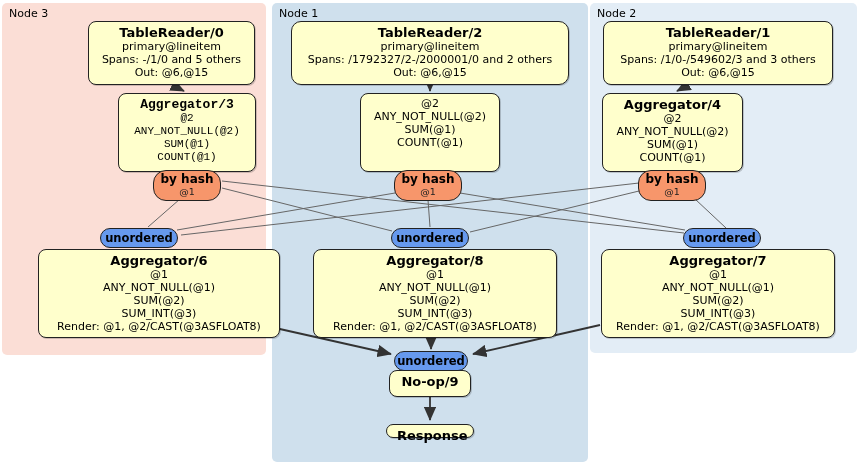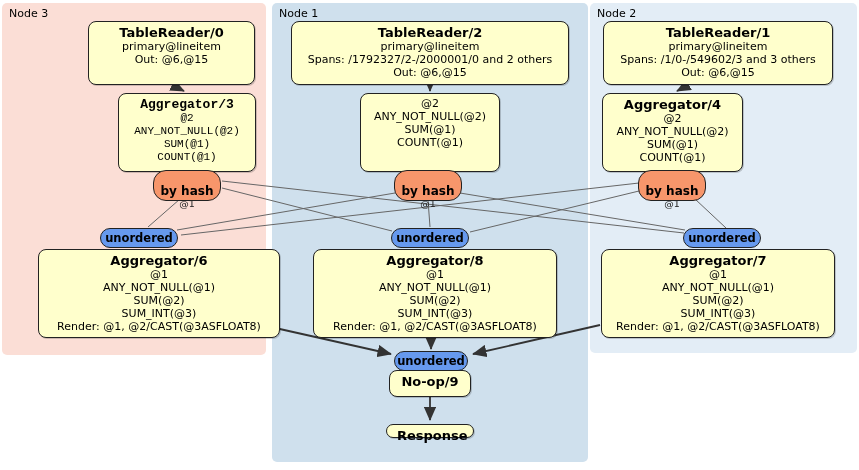--- a/index.html
+++ b/index.html
@@ -18,21 +18,21 @@
   .pbox{
     position:absolute;background:var(--processor-fill,#ffffcc);
     border:1.4px solid #222;border-radius:8px;box-sizing:border-box;
     text-align:center;padding:3px 10px;box-shadow:1px 1px 0 rgba(0,0,0,0.18);
   }
   .ptitle{font-weight:bold;font-size:13px;line-height:15px;white-space:nowrap;}
   .prow{font-size:11px;line-height:13px;white-space:nowrap;}
   .router{
     position:absolute;background:var(--router-fill,#f7966b);
     border:1.4px solid #222;border-radius:13px;box-sizing:border-box;
-    text-align:center;padding-top:13px;
+    text-align:center;padding-top:1px;
   }
   .router-label{font-weight:bold;font-size:12px;line-height:14px;}
   .router-sub{font-size:9.5px;line-height:11px;color:#222;}
   .sync{
     position:absolute;background:var(--sync-fill,#6699ee);
     border:1.4px solid #222;border-radius:11px;box-sizing:border-box;
     text-align:center;font-weight:bold;font-size:11.5px;line-height:18px;color:#000;
   }
 </style>
 </head>
@@ -74,39 +74,40 @@
       <line class="thick" x1="262" y1="325" x2="391" y2="354" marker-end="url(#ah)"></line>
       <line class="thick" x1="431" y1="339" x2="431" y2="349" marker-end="url(#ah)"></line>
       <line class="thick" x1="600" y1="325" x2="473" y2="354" marker-end="url(#ah)"></line>
       <line class="thick" x1="430" y1="394" x2="430" y2="420" marker-end="url(#ah)"></line>
     </g>
   </svg>
 
   <div class="pbox" style="left:88px;top:21px;width:167px;height:64px;">
     <div class="ptitle">TableReader/0</div>
     <div class="prow">primary@lineitem</div>
+    <div class="prow">Spans: -/1/0 and 5 others</div>
     <div class="prow">Out: @6,@15</div>
   </div>
   <div class="pbox" style="left:118px;top:93px;width:138px;height:79px;font-family:Liberation Mono, monospace;">
     <div class="ptitle">Aggregator/3</div>
     <div class="prow">@2</div>
     <div class="prow">ANY_NOT_NULL(@2)</div>
     <div class="prow">SUM(@1)</div>
     <div class="prow">COUNT(@1)</div>
   </div>
   <div class="pbox" style="left:16px;top:249px;width:242px;height:89px;margin-left:22px;">
     <div class="ptitle">Aggregator/6</div>
     <div class="prow">@1</div>
     <div class="prow">ANY_NOT_NULL(@1)</div>
     <div class="prow">SUM(@2)</div>
     <div class="prow">SUM_INT(@3)</div>
     <div class="prow">Render: @1, @2/CAST(@3ASFLOAT8)</div>
   </div>
 
-  <div class="pbox" style="left:291px;top:21px;width:278px;height:64px;">
+  <div class="pbox" style="left:291px;top:21px;width:278px;height:64px;border-radius:10px;">
     <div class="ptitle">TableReader/2</div>
     <div class="prow">primary@lineitem</div>
     <div class="prow">Spans: /1792327/2-/2000001/0 and 2 others</div>
     <div class="prow">Out: @6,@15</div>
   </div>
   <div class="pbox" style="left:360px;top:93px;width:140px;height:79px;">
     <div class="prow">@2</div>
     <div class="prow">ANY_NOT_NULL(@2)</div>
     <div class="prow">SUM(@1)</div>
     <div class="prow">COUNT(@1)</div>

